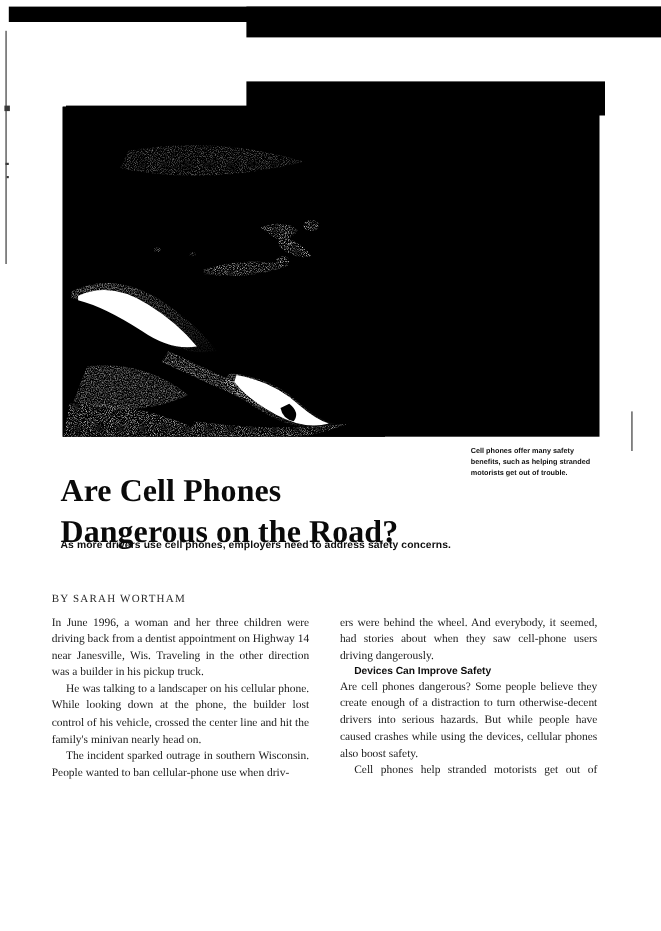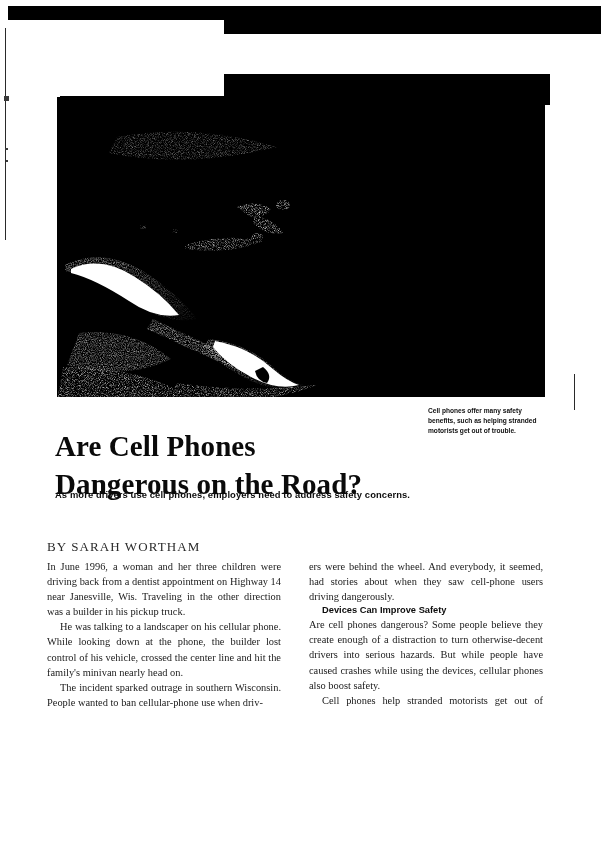--- a/index.html
+++ b/index.html
@@ -108,21 +108,21 @@
     font-weight: bold;
     color: #0d0d0d;
     letter-spacing: 0.1px;
   }
 
   #byline {
     position: absolute;
     left: 47px;
     top: 539px;
     font-family: "Liberation Serif", serif;
-    font-size: 13px;
+    font-size: 10px;
     letter-spacing: 1.1px;
     color: #2a2a2a;
   }
 
   .column {
     position: absolute;
     top: 559px;
     width: 234px;
     font-family: "Liberation Serif", serif;
     font-size: 10.4px;

